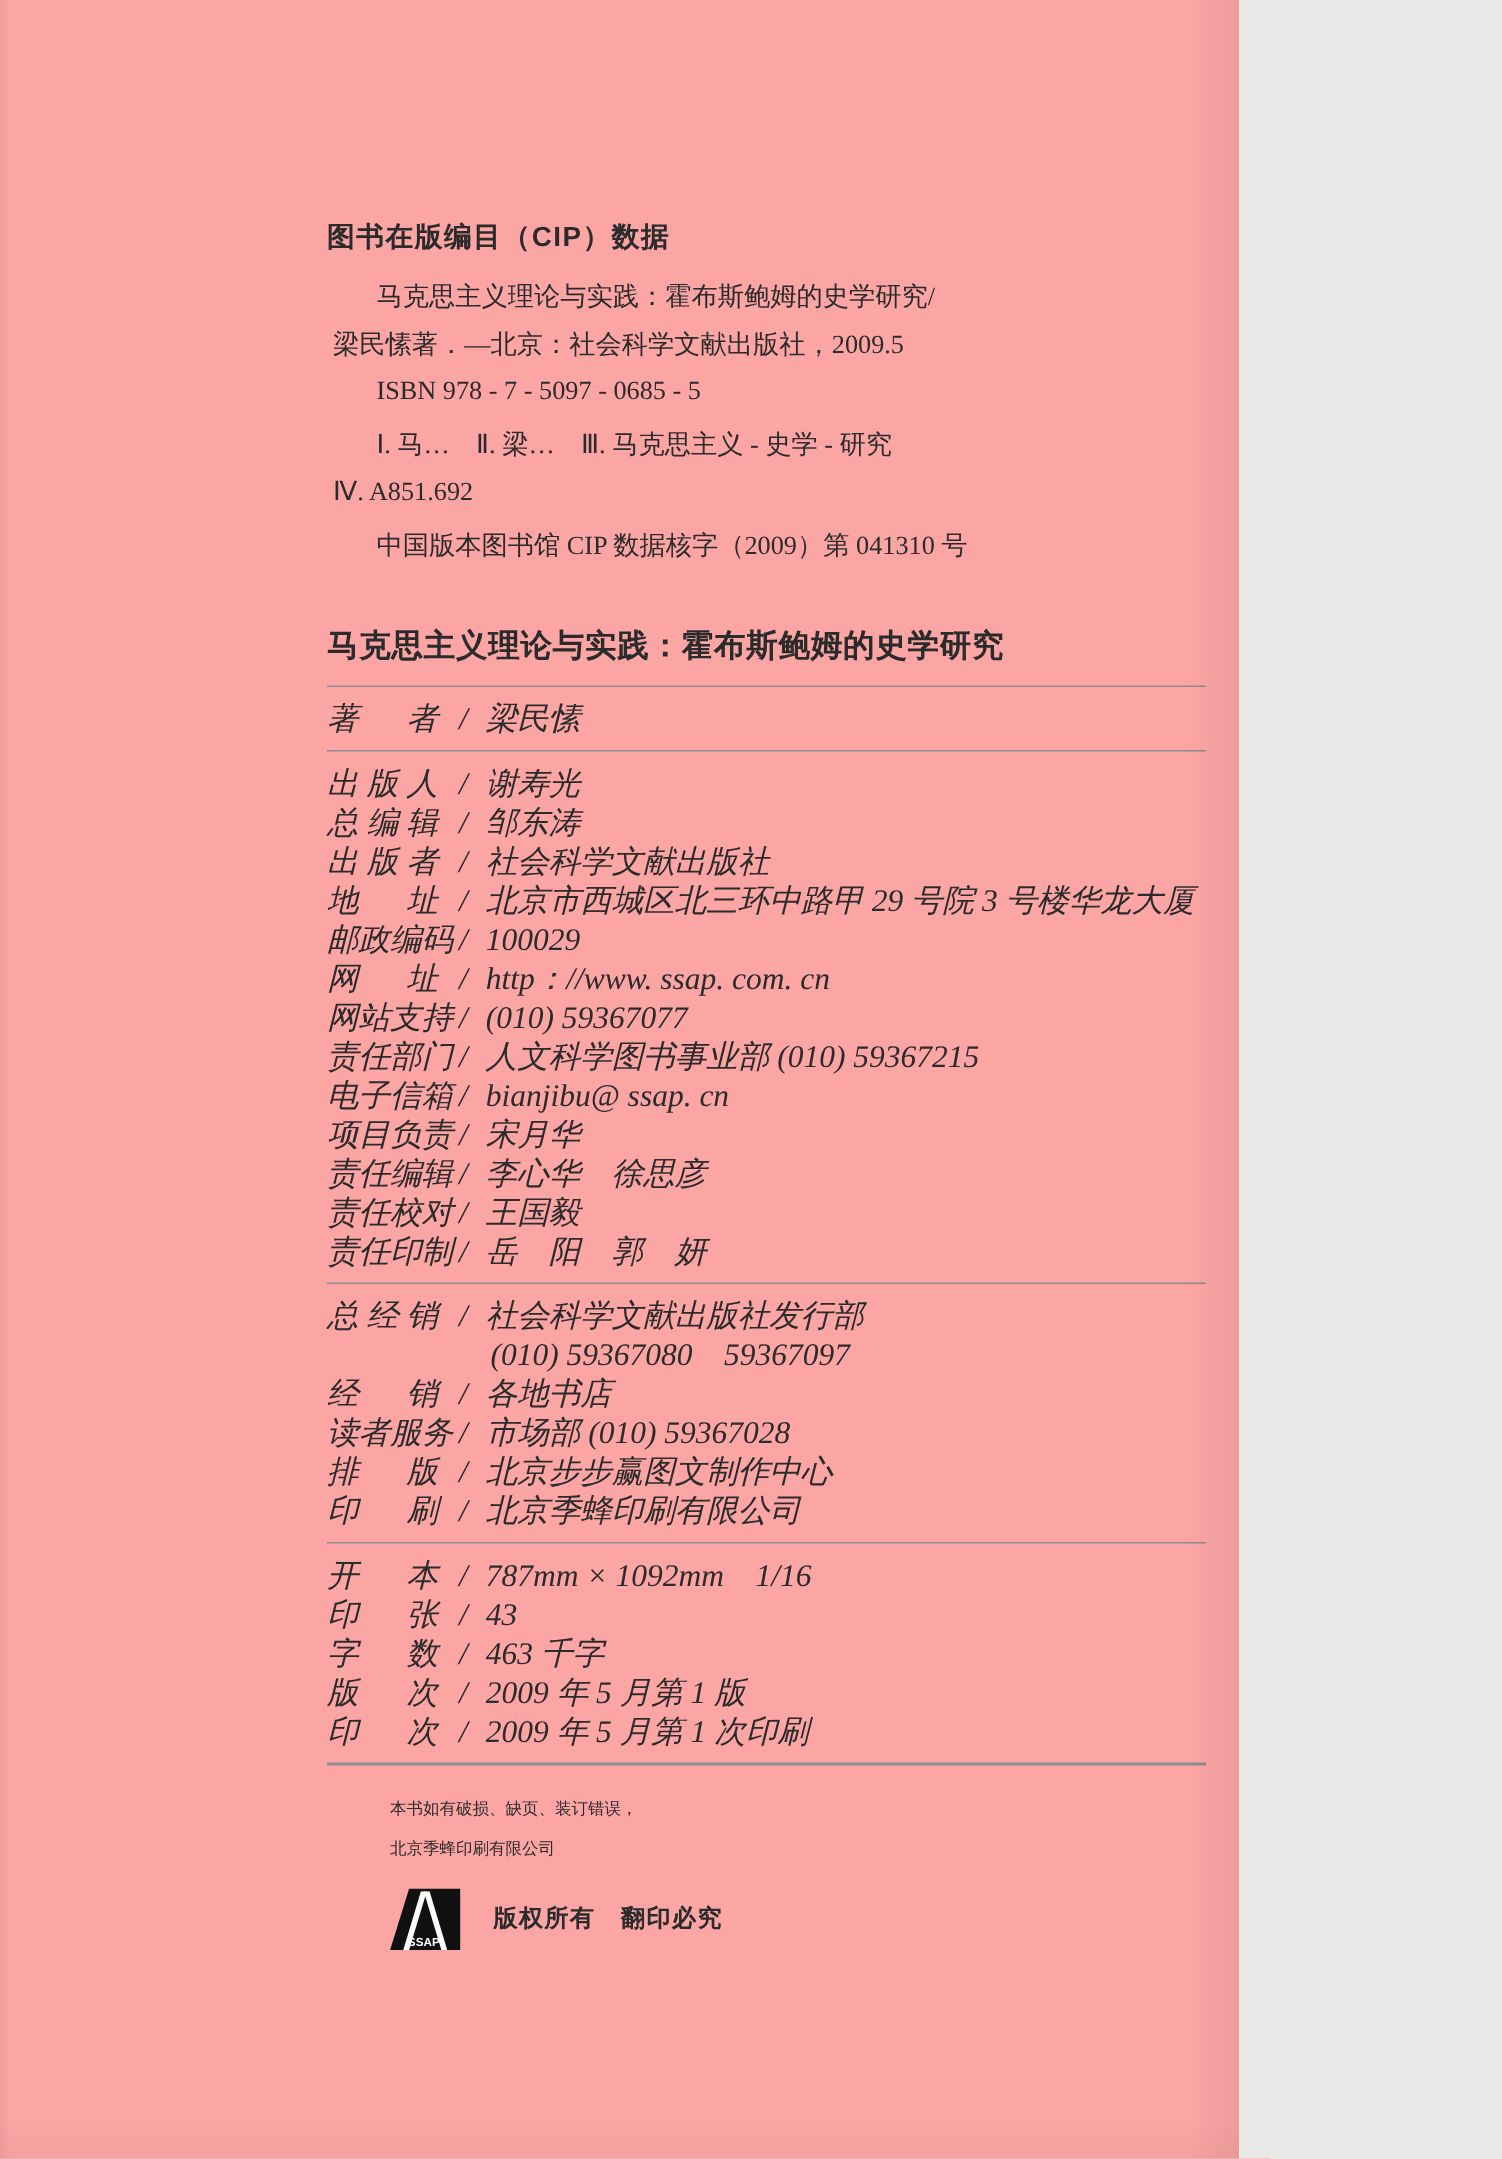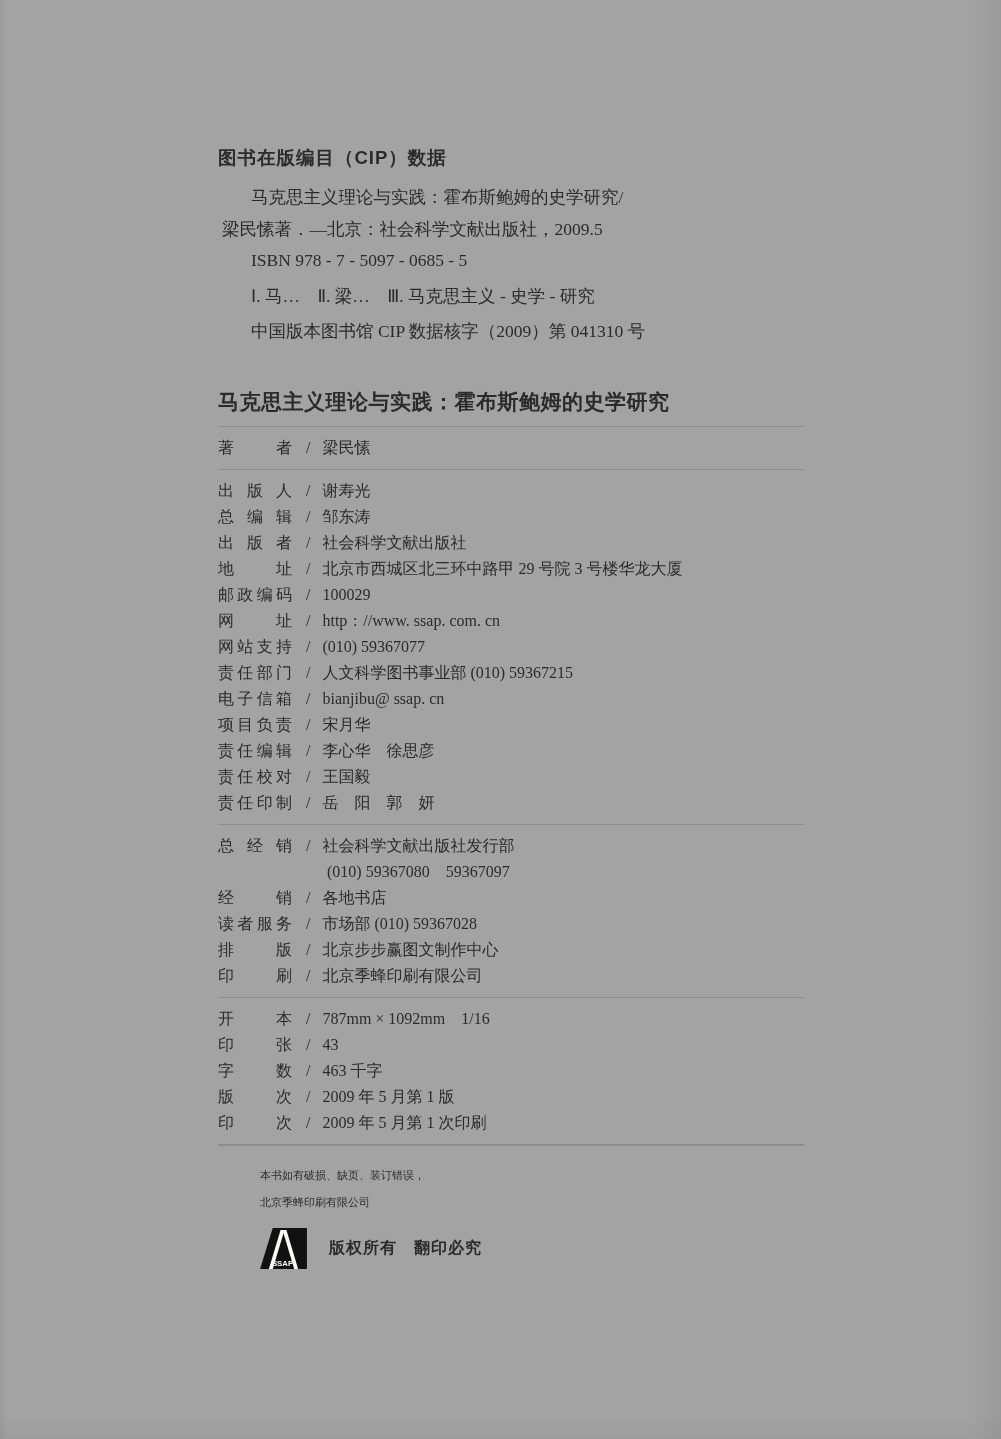--- a/index.html
+++ b/index.html
@@ -1,20 +1,20 @@
 <!DOCTYPE html>
 <html><head>
 <meta charset="utf-8">
 <style>
   html,body{margin:0;padding:0;}
   body{width:1001px;height:1439px;overflow:hidden;background:#e9e9e7;}
   .page{
     position:relative;
-    width:1001px;height:1439px;
-    background:#a3a3a3;
+    width:826px;height:1439px;
+    background:#fca5a5;
     font-family:"Liberation Serif", serif;
     color:#2b2b2b;
   }
   .edge-right{position:absolute;top:0;right:0;bottom:0;width:34px;
     background:linear-gradient(to right, rgba(0,0,0,0), rgba(0,0,0,0.055));}
   .edge-left{position:absolute;top:0;left:0;bottom:0;width:7px;
     background:linear-gradient(to right, rgba(0,0,0,0.05), rgba(0,0,0,0));}
   .edge-bottom{position:absolute;left:0;right:0;bottom:0;height:26px;
     background:linear-gradient(to bottom, rgba(0,0,0,0), rgba(0,0,0,0.03));}
 
@@ -25,29 +25,29 @@
     font-family:"Liberation Sans", sans-serif;
     font-weight:bold;font-size:18.5px;line-height:24px;margin:0 0 14px 0;
     letter-spacing:1px;
   }
   .cip p{margin:4px;font-size:17.5px;line-height:27.5px;}
   .cip .indent{text-indent:29px;}
   .cip .grp{margin-top:8px;}
 
   
   .book-title{
-    font-family:Liberation Serif, serif;
+    font-family:Liberation Mono, monospace;
     font-weight:bold;font-size:21px;line-height:28px;
     margin:42px 0 10px 0;letter-spacing:0.5px;
   }
   .rule{height:0;border-top:1px solid #8d8d8d;}
 
   
   .section{padding:8px 0;}
-  .crow{font-size:16px;line-height:26px;white-space:nowrap;}
+  .crow{font-size:21px;line-height:26px;white-space:nowrap;font-style:italic;}
   .lab{display:inline-block;width:74px;text-align:justify;text-align-last:justify;vertical-align:top;}
   .slash{margin:0 12px 0 14px;}
   .crow.cont{padding-left:109px;}
 
   
   .notice{margin:16px 0 0 42px;}
   .notice p{margin:0;font-size:11px;line-height:27px;}
   .logo-row{display:flex;align-items:center;margin:12px 0 0 42px;}
   .ssap-logo{width:47px;height:41px;display:block;}
   .copyright{
@@ -60,20 +60,21 @@
 
 <div class="page">
   <div class="content">
 
     <div class="cip">
       <h2 class="cip-heading">图书在版编目（CIP）数据</h2>
       <p class="indent">马克思主义理论与实践：霍布斯鲍姆的史学研究/</p>
       <p>梁民愫著．—北京：社会科学文献出版社，2009.5</p>
       <p class="indent">ISBN 978 - 7 - 5097 - 0685 - 5</p>
       <p class="indent grp">Ⅰ. 马…　Ⅱ. 梁…　Ⅲ. 马克思主义 - 史学 - 研究</p>
+      <p>Ⅳ. A851.692</p>
       <p class="indent grp">中国版本图书馆 CIP 数据核字（2009）第 041310 号</p>
     </div>
 
     <h1 class="book-title">马克思主义理论与实践：霍布斯鲍姆的史学研究</h1>
     <div class="rule"></div>
 
     <div>
         <div class="section">
           <div class="crow"><span class="lab">著者</span><span class="slash">/</span><span class="val">梁民愫</span></div>
         </div>

